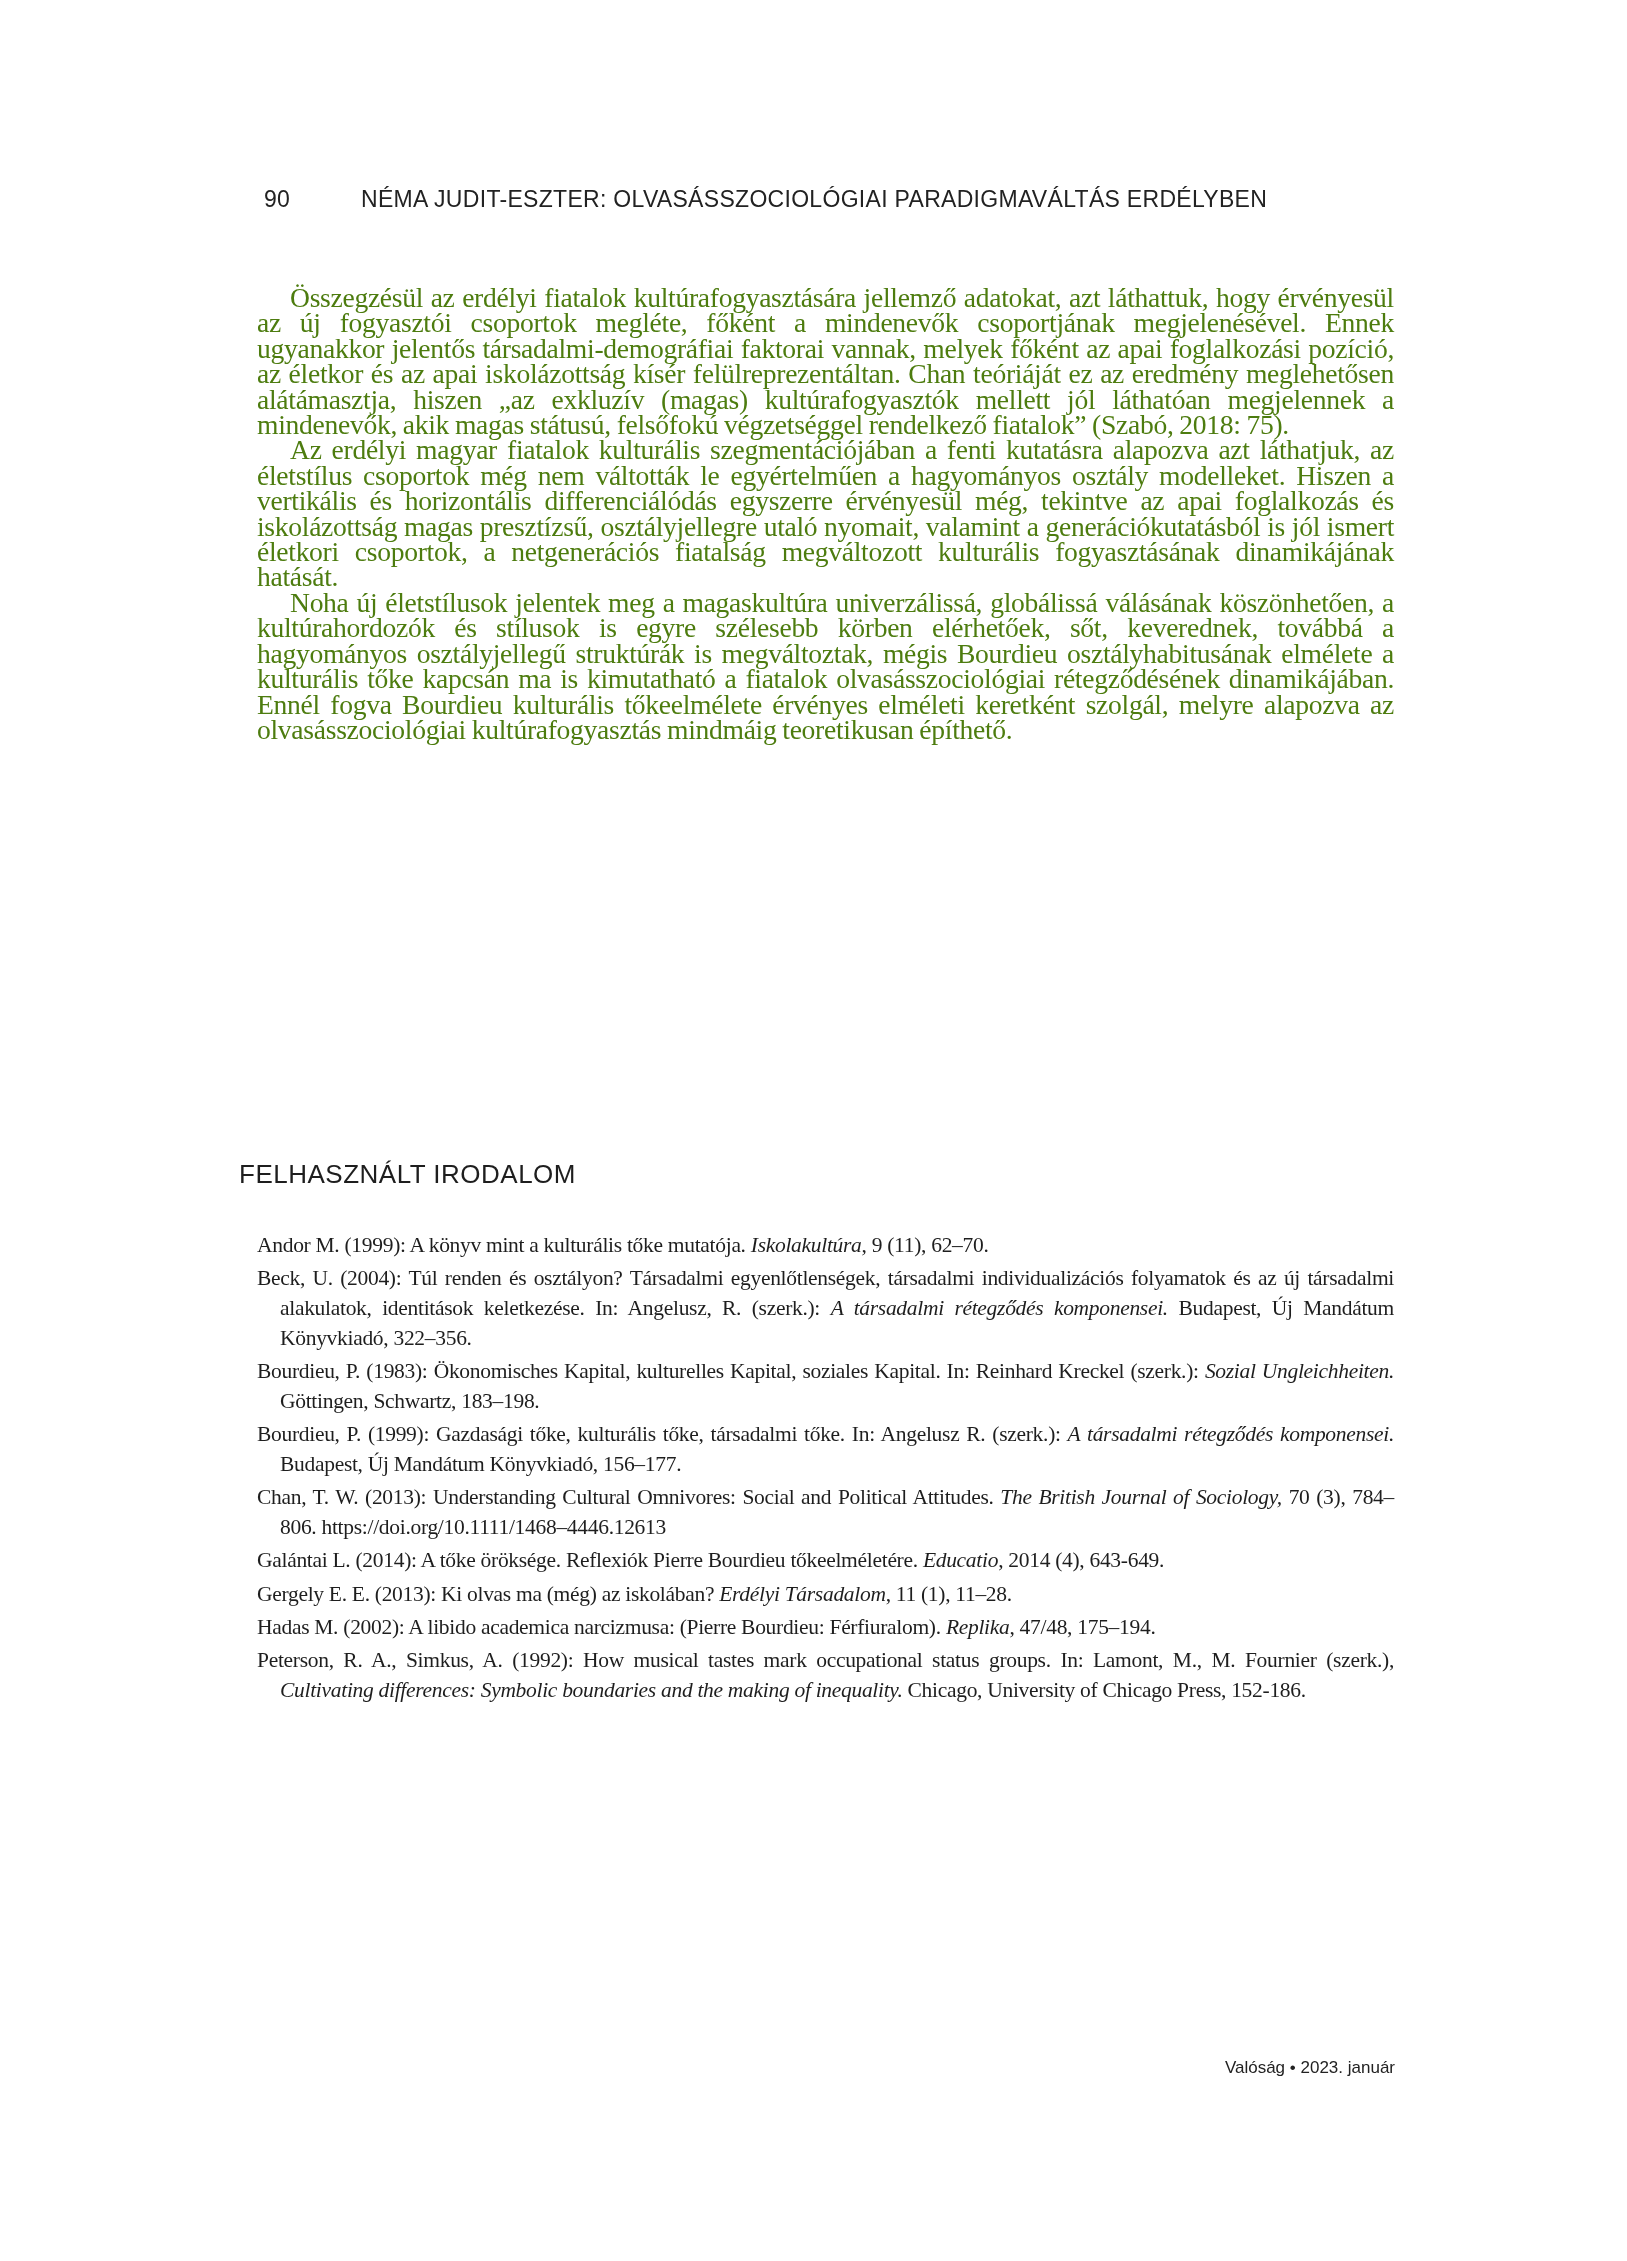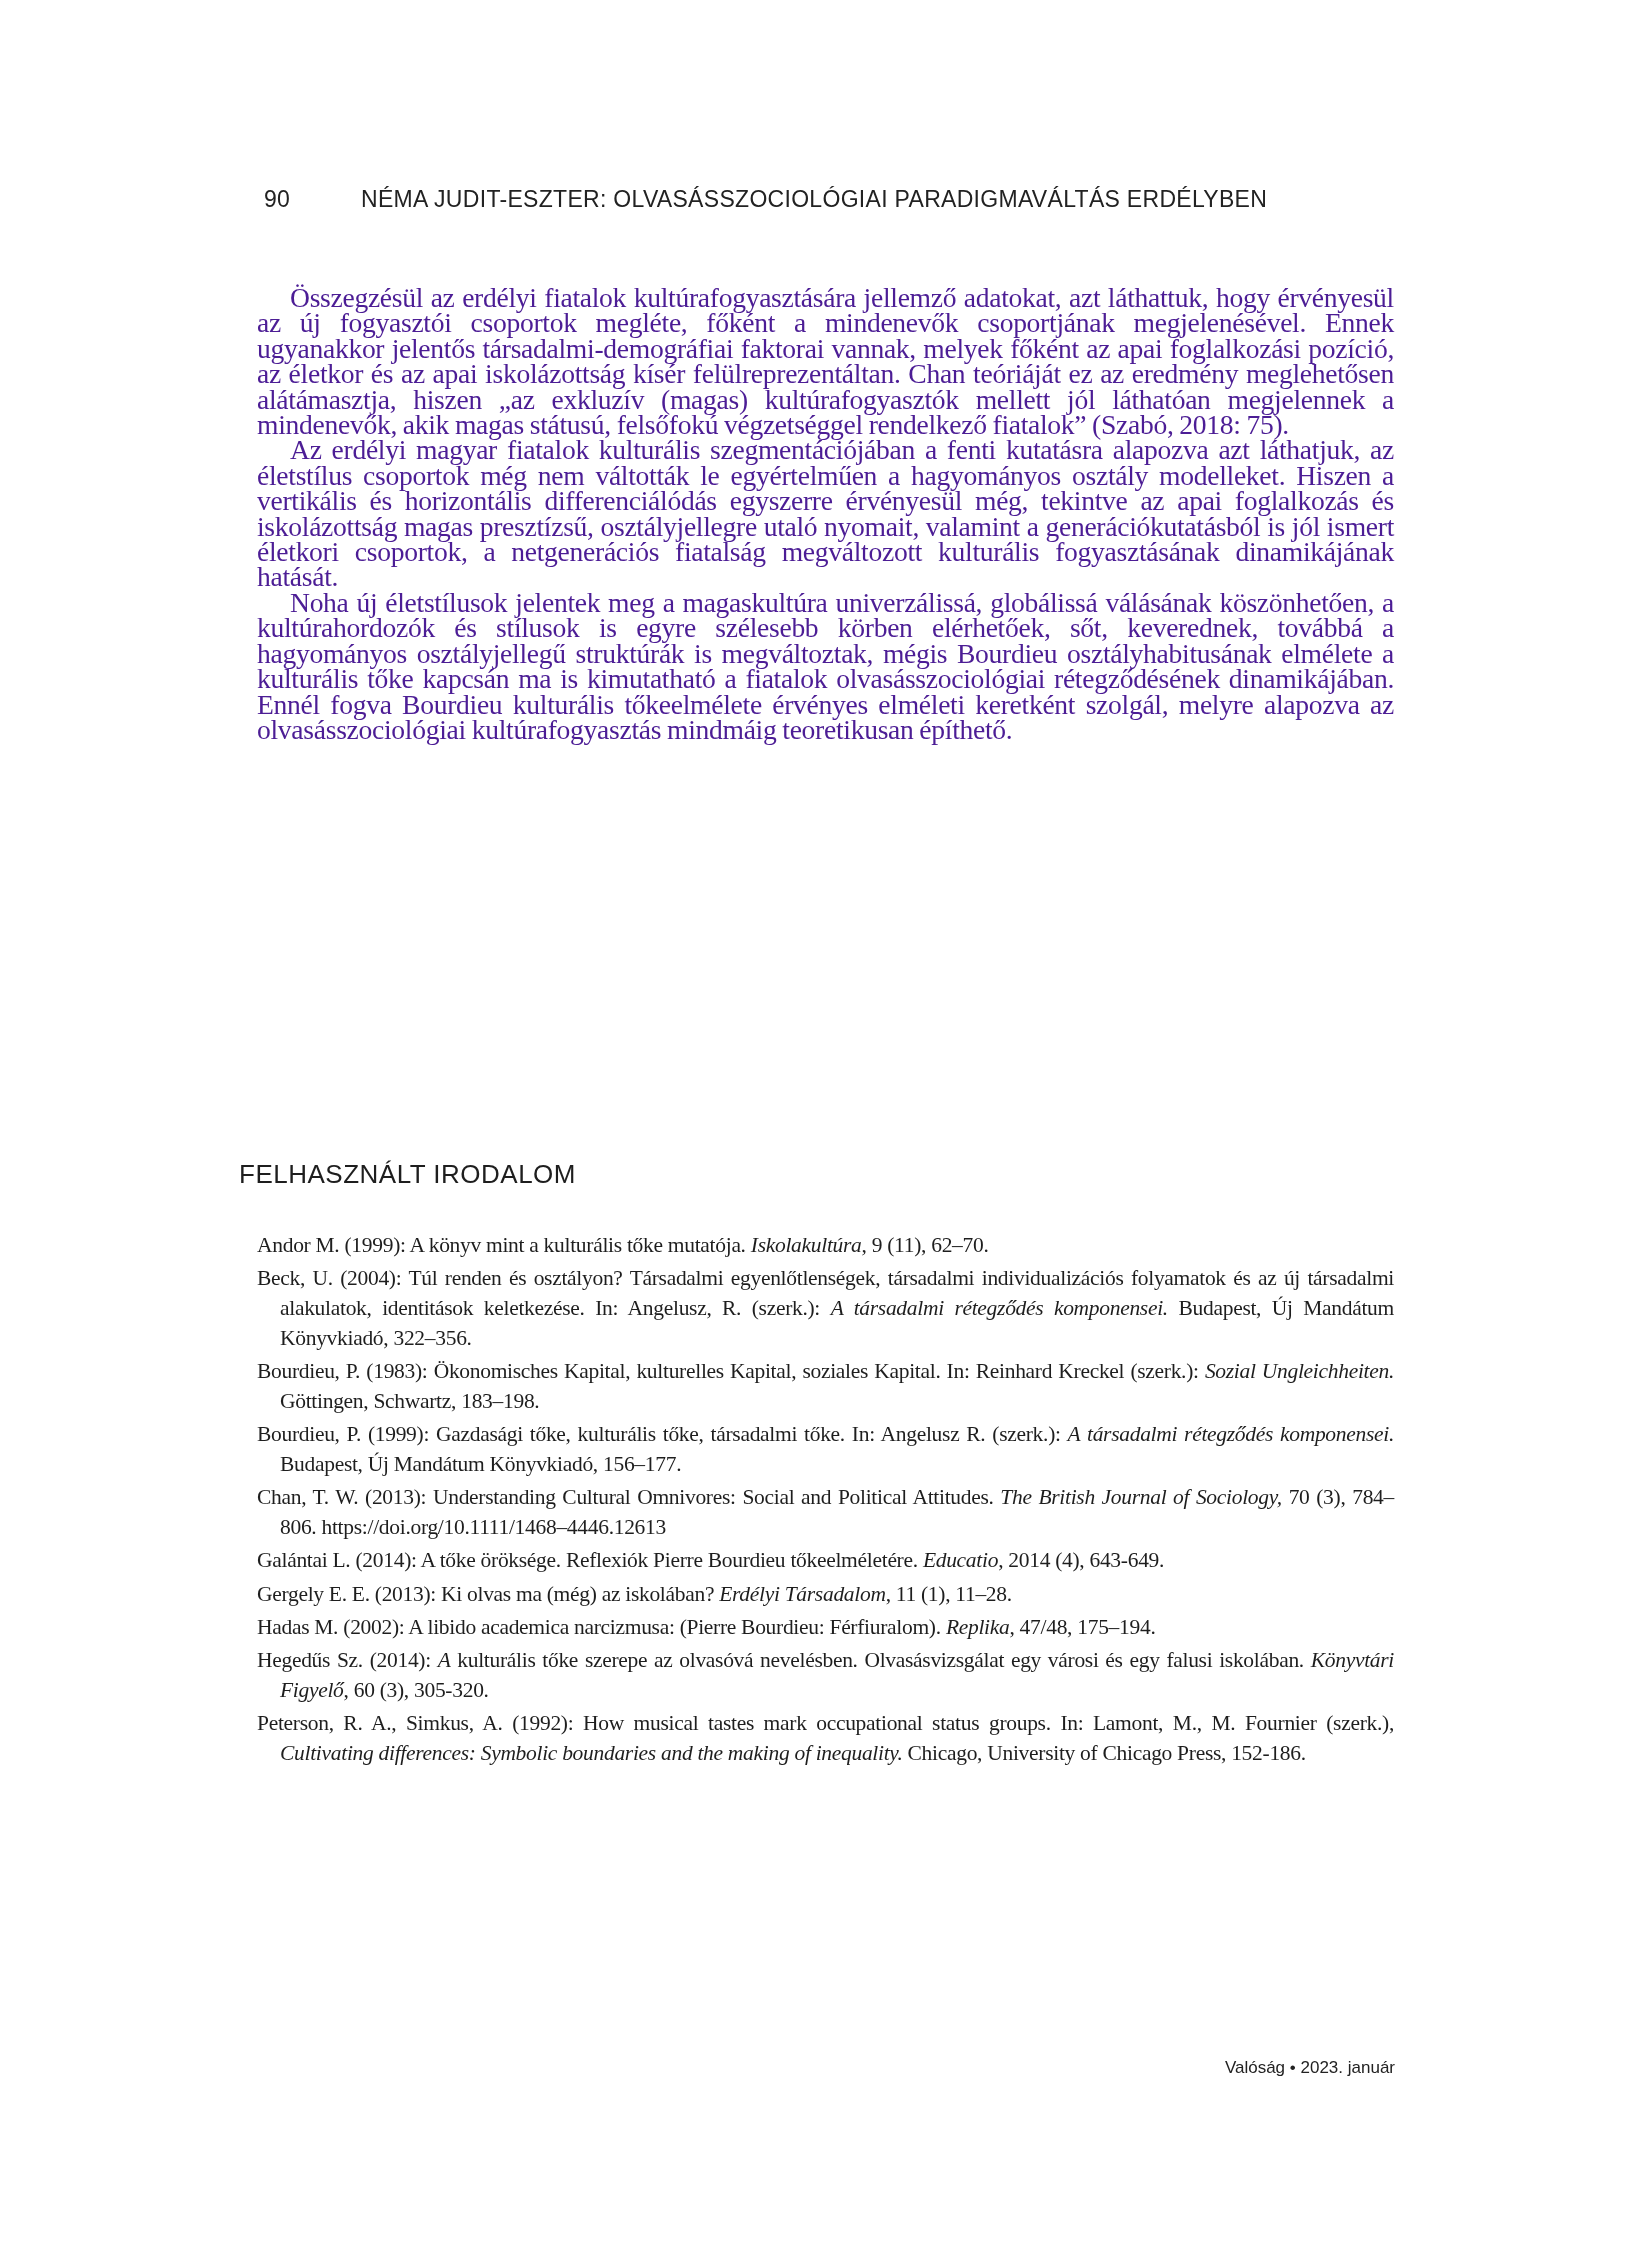--- a/index.html
+++ b/index.html
@@ -32,21 +32,21 @@
     }
     .body-text {
       position: absolute;
       left: 257px;
       top: 285px;
       width: 1137px;
       font-family: "Liberation Serif", serif;
       font-size: 27.6px;
       line-height: 25.4px;
       text-align: justify;
-      color: #4c1d95;
+      color: #4d7c0f;
     }
     .body-text p {
       margin: 0;
       text-indent: 33px;
       letter-spacing: -0.3px;
       word-spacing: -0.8px;
     }
     .section-heading {
       position: absolute;
       left: 239px;
@@ -112,18 +112,17 @@
 
 <ul class="references">
   <li><span>Andor M. (1999): A könyv mint a kulturális tőke mutatója. </span><i>Iskolakultúra</i><span>, 9 (11), 62–70.</span></li>
   <li><span>Beck, U. (2004): Túl renden és osztályon? Társadalmi egyenlőtlenségek, társadalmi individualizációs folyamatok és az új társadalmi alakulatok, identitások keletkezése. In: Angelusz, R. (szerk.): </span><i>A társadalmi rétegződés komponensei.</i><span> Budapest, Új Mandátum Könyvkiadó, 322–356.</span></li>
   <li><span>Bourdieu, P. (1983): Ökonomisches Kapital, kulturelles Kapital, soziales Kapital. In: Reinhard Kreckel (szerk.): </span><i>Sozial Ungleichheiten.</i><span> Göttingen, Schwartz, 183–198.</span></li>
   <li><span>Bourdieu, P. (1999): Gazdasági tőke, kulturális tőke, társadalmi tőke. In: Angelusz R. (szerk.): </span><i>A társadalmi rétegződés komponensei.</i><span> Budapest, Új Mandátum Könyvkiadó, 156–177.</span></li>
   <li><span>Chan, T. W. (2013): Understanding Cultural Omnivores: Social and Political Attitudes. </span><i>The British Journal of Sociology,</i><span> 70 (3), 784–806. https://doi.org/10.1111/1468–4446.12613</span></li>
   <li><span>Galántai L. (2014): A tőke öröksége. Reflexiók Pierre Bourdieu tőkeelméletére. </span><i>Educatio</i><span>, 2014 (4), 643-649.</span></li>
   <li><span>Gergely E. E. (2013): Ki olvas ma (még) az iskolában? </span><i>Erdélyi Társadalom</i><span>, 11 (1), 11–28.</span></li>
   <li><span>Hadas M. (2002): A libido academica narcizmusa: (Pierre Bourdieu: Férfiuralom). </span><i>Replika</i><span>, 47/48, 175–194.</span></li>
-  <li><span>Hegedűs Sz. (2014): </span><i>A</i><span> kulturális tőke szerepe az olvasóvá nevelésben. Olvasásvizsgálat egy városi és egy falusi iskolában. </span><i>Könyvtári Figyelő</i><span>, 60 (3), 305-320.</span></li>
   <li><span>Peterson, R. A., Simkus, A. (1992): How musical tastes mark occupational status groups. In: Lamont, M., M. Fournier (szerk.), </span><i>Cultivating differences: Symbolic boundaries and the making of inequality.</i><span> Chicago, University of Chicago Press, 152-186.</span></li>
 </ul>
 
 <div class="footer">Valóság • 2023. január</div>
 
 
 </body></html>

